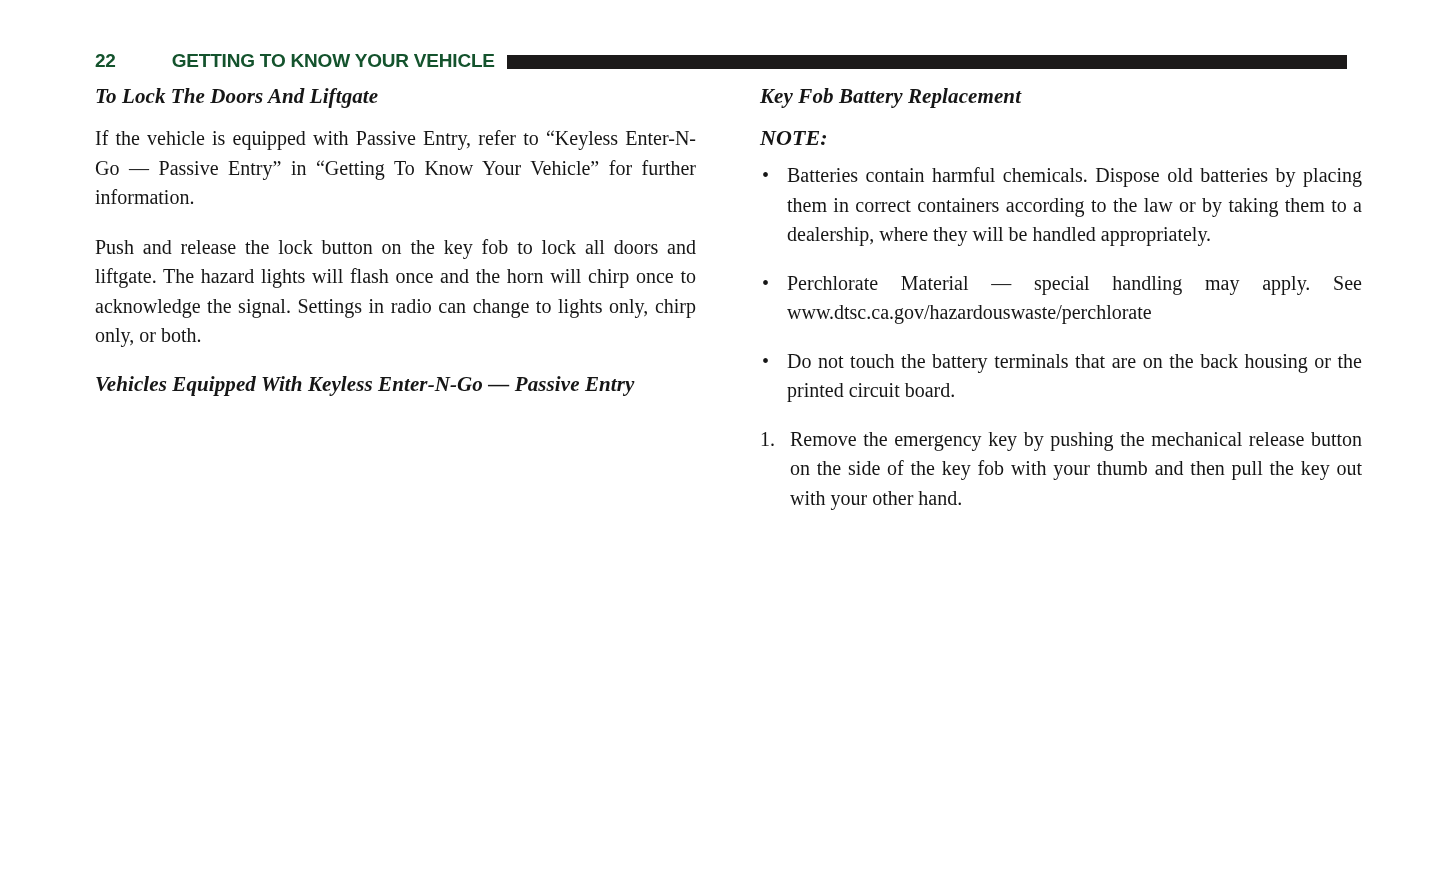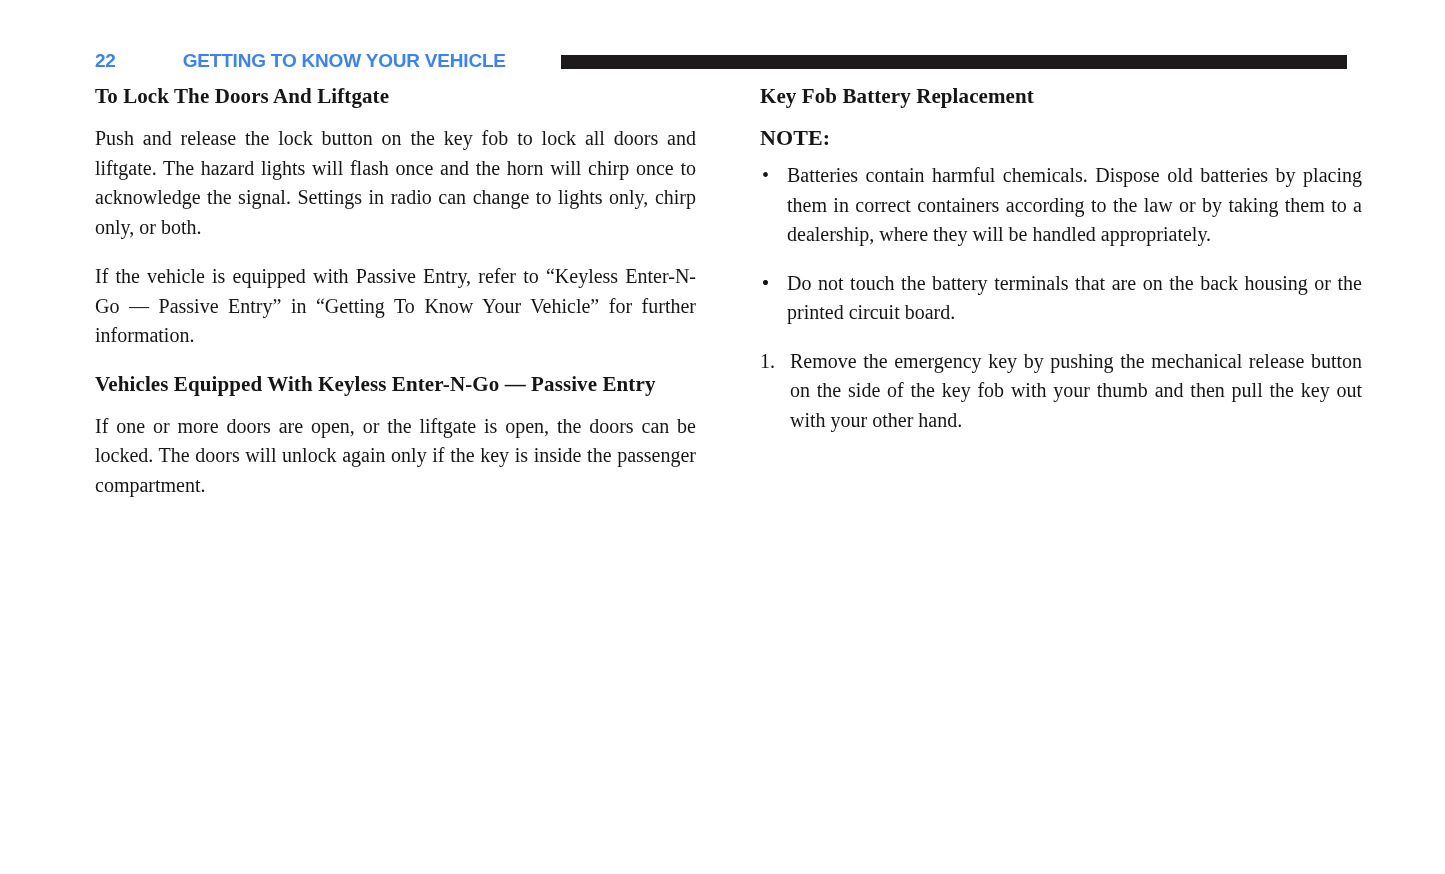--- a/index.html
+++ b/index.html
@@ -22,29 +22,29 @@
     position: absolute;
     left: 95px;
     top: 50px;
     right: 98px;
     display: flex;
     align-items: center;
     font-family: "Liberation Sans", sans-serif;
     font-weight: bold;
     font-size: 19px;
     letter-spacing: -0.2px;
-    color: #3b82f6;
-    gap: 43px;
+    color: #14532d;
   }
   .header .page-num {
     margin-right: 24px;
   }
   .header .header-title {
     margin-right: 12px;
     white-space: nowrap;
+    margin-left: 32px;
   }
   .header .rule-bar {
     flex: 1;
     height: 14px;
     background: #1c1a1a;
     margin-top: 1px;
   }
 
   
   .col {
@@ -56,20 +56,21 @@
   .col-left  { left: 95px;  width: 601px; }
   .col-right { left: 760px; width: 602px; }
 
   h2 {
     font-size: 21px;
     line-height: 27px;
     font-weight: bold;
     margin: 0 0 14px 0;
     text-align: justify;
     letter-spacing: 0.1px;
+    font-style: italic;
   }
   h2.note-head {
     font-size: 22px;
     margin: 0 0 10px 0;
   }
   p {
     margin: 0 0 20px 0;
     text-align: justify;
   }
 
@@ -109,40 +110,40 @@
 <div class="page">
 
   <div class="header">
     <span class="page-num">22</span>
     <span class="header-title">GETTING TO KNOW YOUR VEHICLE</span>
     <span class="rule-bar"></span>
   </div>
 
   <div class="col col-left">
     <h2>To Lock The Doors And Liftgate</h2>
+    <p>If the vehicle is equipped with Passive Entry, refer to “Keyless Enter-N-Go — Passive Entry” in “Getting To Know Your Vehicle” for further information.</p>
     <p>Push and release the lock button on the key fob to lock all doors and liftgate. The hazard lights will flash once and the horn will chirp once to acknowledge the signal. Settings in radio can change to lights only, chirp only, or both.</p>
-    <p>If the vehicle is equipped with Passive Entry, refer to “Keyless Enter-N-Go — Passive Entry” in “Getting To Know Your Vehicle” for further information.</p>
 
 
     <h2>Vehicles Equipped With Keyless Enter-N-Go — Passive Entry</h2>
-    <p>If one or more doors are open, or the liftgate is open, the doors can be locked. The doors will unlock again only if the key is inside the passenger compartment.</p>
   </div>
 
   <div class="col col-right">
     <h2>Key Fob Battery Replacement</h2>
 
     <h2 class="note-head">NOTE:</h2>
 
     <ul class="bullets">
       <li>
         <span class="bullet">•</span>
         <span>Batteries contain harmful chemicals. Dispose old batteries by placing them in correct containers according to the law or by taking them to a dealership, where they will be handled appropriately.</span>
       </li>
       <li>
         <span class="bullet">•</span>
+        <span>Perchlorate Material — special handling may apply. See www.dtsc.ca.gov/hazardouswaste/perchlorate</span>
       </li>
       <li>
         <span class="bullet">•</span>
         <span>Do not touch the battery terminals that are on the back housing or the printed circuit board.</span>
       </li>
     </ul>
 
     <ol class="steps">
       <li>
         <span class="step-num">1.</span>

